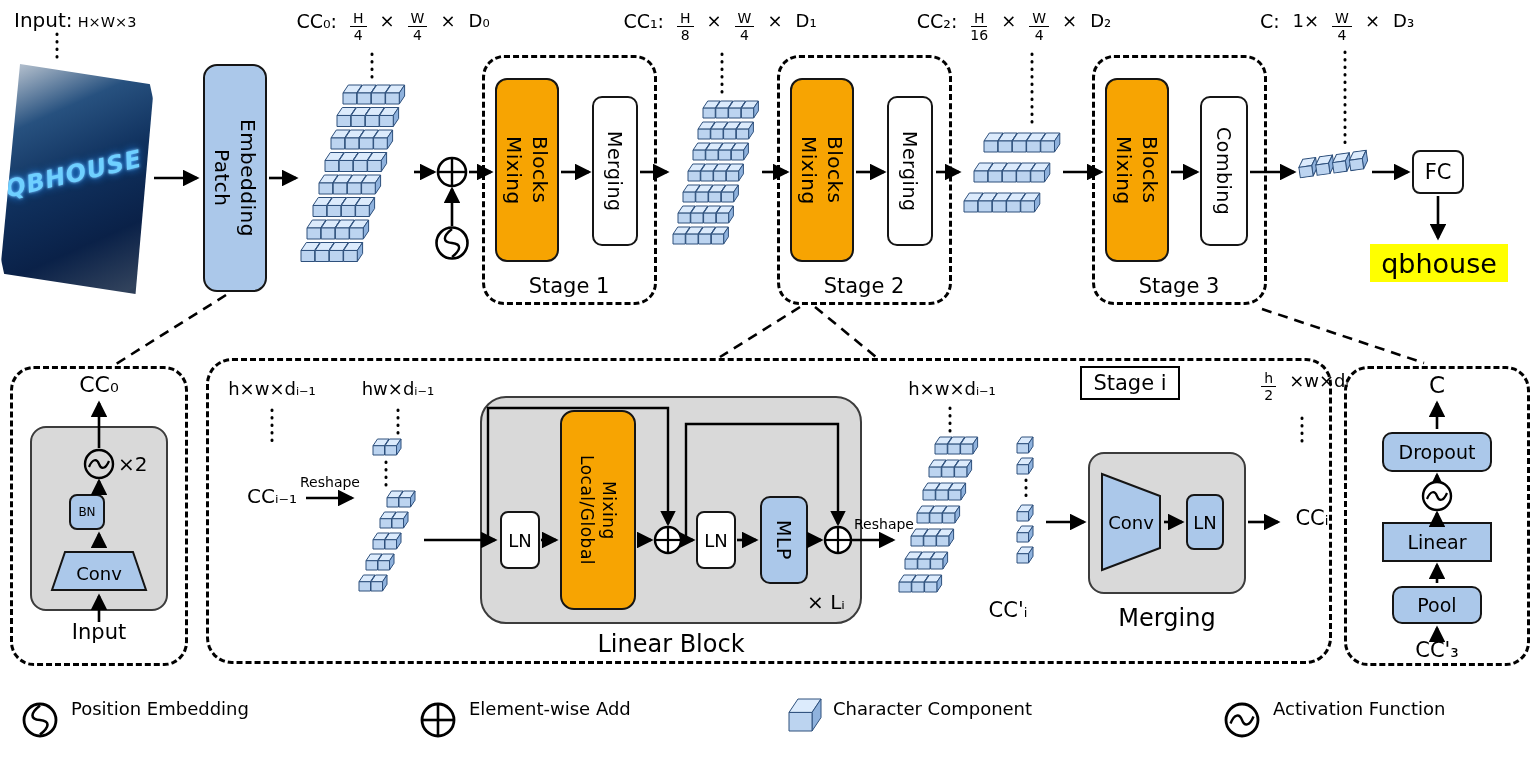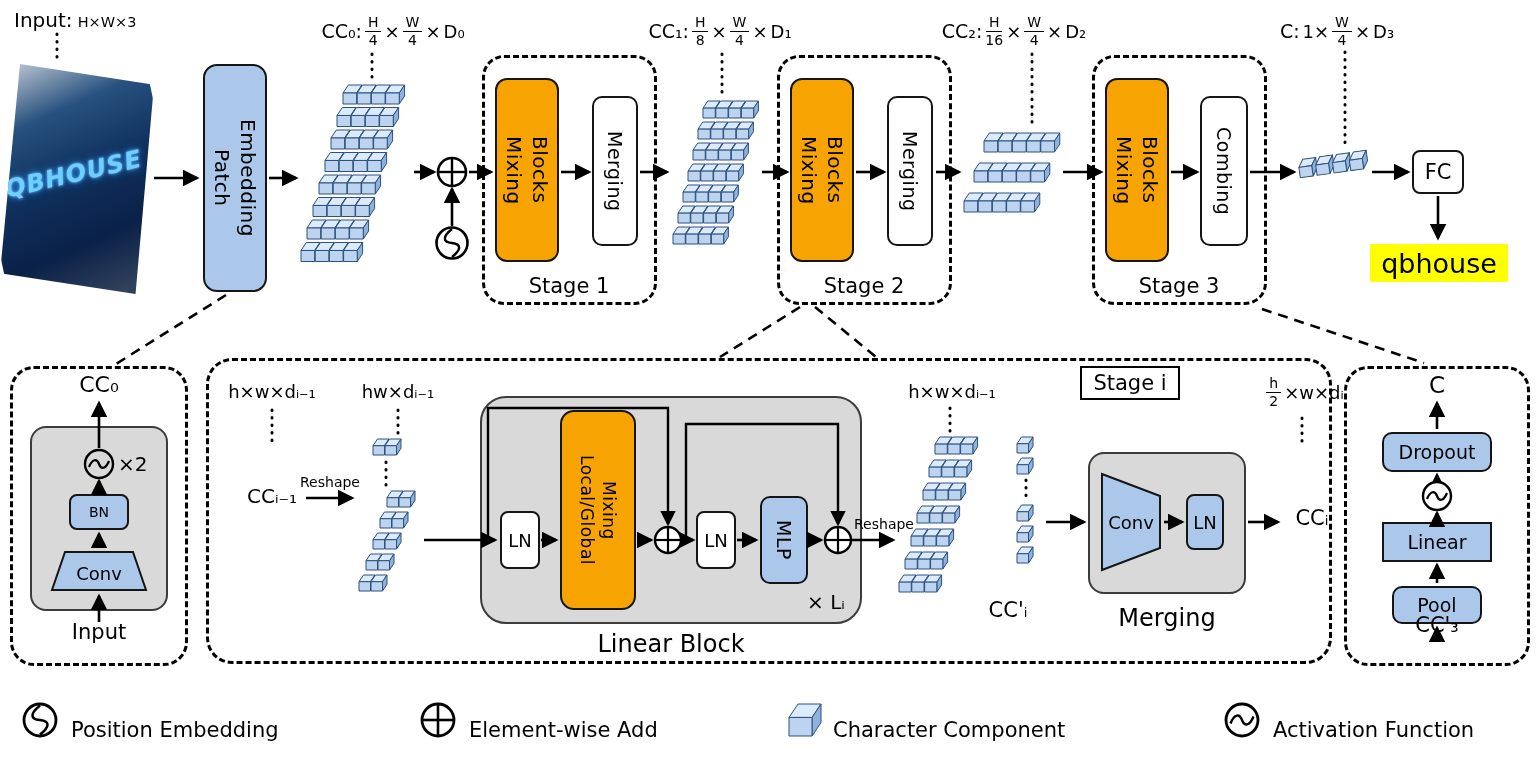--- a/index.html
+++ b/index.html
@@ -9,38 +9,38 @@
   #fig{position:absolute;inset:0}
   .abs{position:absolute}
   .hcenter{display:flex;align-items:center;justify-content:center}
   .blue{background:#abc8ea;border:2px solid #151515;border-radius:12px}
   .orange{background:#f7a402;border:2px solid #151515;border-radius:12px}
   .whitebox{background:#fff;border:2px solid #151515;border-radius:10px}
   .graybox{background:#d9d9d9;border:2px solid #3c3c3c;border-radius:16px}
   .dashbox{border:3px dashed #000;border-radius:26px}
   .vtext{writing-mode:vertical-lr;white-space:pre-line;text-align:center;
          font-size:20px;line-height:1.3;letter-spacing:.5px}
-  .dim{display:flex;align-items:center;justify-content:center;gap:3px;font-size:18px;white-space:nowrap}
+  .dim{display:flex;justify-content:center;gap:13px;font-size:18px;white-space:nowrap}
   .frac{display:inline-flex;flex-direction:column;align-items:center;font-size:14px;line-height:1.15}
   .frac .n{border-bottom:1.6px solid #000;padding:0 3px}
   .lbl{font-size:21px;text-align:center}
   .biglbl{font-size:24px;text-align:center}
   .smlbl{font-size:14px;text-align:center}
   .midtxt{font-size:21px;text-align:center}
   .result{background:#ffff00;font-size:27px;padding:1px 8px;display:flex;align-items:center;justify-content:center}
   .photo{overflow:hidden;clip-path:polygon(13% 0,100% 9%,88% 100%,0 91%)}
   .photo-bg{position:absolute;inset:-14px;
     background:linear-gradient(168deg,#d7dde4 0%,#97a9bd 10%,#27517f 26%,#10315e 48%,#0a2148 72%,#31425c 92%,#1c2940 100%);
     transform:rotate(-12deg)}
   .photo-text{position:absolute;left:4px;top:96px;transform:rotate(-13deg);
     font-size:24px;font-weight:bold;font-style:italic;letter-spacing:1px;color:#6fd0ff;
     text-shadow:0 0 9px #1e90ff,0 0 3px #b9e6ff}
   .convwrap span{position:absolute;inset:0;display:flex;align-items:center;justify-content:center;font-size:18px}
   .stagei{background:#fff;border:2px solid #000;display:flex;align-items:center;justify-content:center;font-size:21px}
-  .legend-item{display:flex;align-items:flex-end;gap:11px;font-size:21px;height:44px}
+  .legend-item{display:flex;align-items:flex-start;gap:11px;font-size:18px;height:44px}
   svg.overlay{position:absolute;inset:0;pointer-events:none}
 </style>
 </head>
 <body>
 
 <div id="fig">
 
   <div class="abs" style="left:14px;top:8px;white-space:nowrap">
     <span style="font-size:20px;font-weight:400">Input:</span>
     <span style="font-size:14.5px">H×W×3</span>
@@ -392,21 +392,21 @@
     <span>FC</span>
     </div>
   <div class="abs result" style="left:1370px;top:244px;width:138px;height:38px">
     <span>qbhouse</span>
     </div>
 
   <div class="abs dashbox" style="left:10px;top:366px;width:178px;height:300px;border-radius:24px"></div>
   <div class="abs midtxt" style="left:59px;top:372px;width:80px;font-size:22px">CC₀</div>
   <div class="abs graybox" style="left:30px;top:426px;width:138px;height:185px"></div>
   <div class="abs" style="left:118px;top:452px;width:44px;font-size:20px">×2</div>
-  <div class="abs blue hcenter" style="left:69px;top:494px;width:60px;height:36px;border-radius:8px;font-size:14px">
+  <div class="abs blue hcenter" style="left:69px;top:494px;width:36px;height:36px;border-radius:8px;font-size:12px">
     <span>BN</span>
     </div>
   <div class="abs convwrap" style="left:50px;top:550px;width:98px;height:42px">
     <svg width="98" height="42">
         <polygon points="15,2 83,2 96,40 2,40" fill="#abc8ea" stroke="#151515" stroke-width="2"></polygon>
       </svg>
     <span style="padding-top:5px">Conv</span></div>
   <div class="abs midtxt" style="left:49px;top:620px;width:100px">Input</div>
 
   <div class="abs dashbox" style="left:206px;top:358px;width:1126px;height:306px"></div>
@@ -588,21 +588,21 @@
   <div class="abs midtxt" style="left:1407px;top:372px;width:60px;font-size:23px">C</div>
   <div class="abs blue hcenter" style="left:1382px;top:432px;width:110px;height:40px;border-radius:10px;font-size:19px">
     <span>Dropout</span>
     </div>
   <div class="abs blue hcenter" style="left:1382px;top:522px;width:110px;height:40px;border-radius:0;font-size:19px">
     <span>Linear</span>
     </div>
   <div class="abs blue hcenter" style="left:1392px;top:586px;width:90px;height:38px;border-radius:10px;font-size:19px">
     <span>Pool</span>
     </div>
-  <div class="abs midtxt" style="left:1394px;top:613px;width:86px">CC'₃</div>
+  <div class="abs midtxt" style="left:1394px;top:638px;width:86px">CC'₃</div>
 
   <div class="abs legend-item" style="left:20px;top:698px">
     <svg width="40" height="44" viewBox="0 0 40 44">
       <circle cx="20" cy="22" r="16" fill="#fff" stroke="#000" stroke-width="2.8"></circle>
       <path d="M20 7.5 C10 15.5,10 21,20 22 C30 23,30 28.5,20 36.5" fill="none" stroke="#000" stroke-width="2.6"></path>
     </svg>
     <span>Position Embedding</span>
   </div>
   <div class="abs legend-item" style="left:418px;top:698px">
     <svg width="40" height="44" viewBox="0 0 40 44">

